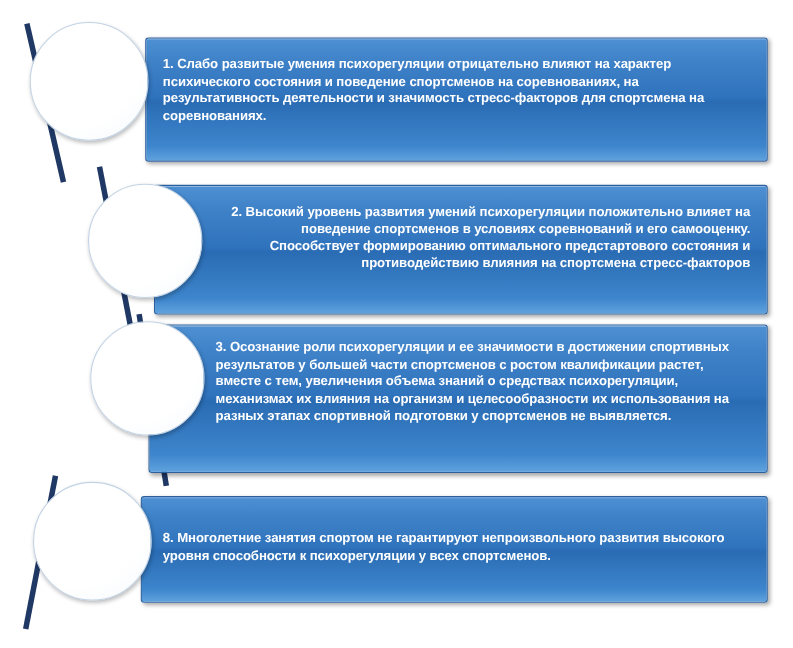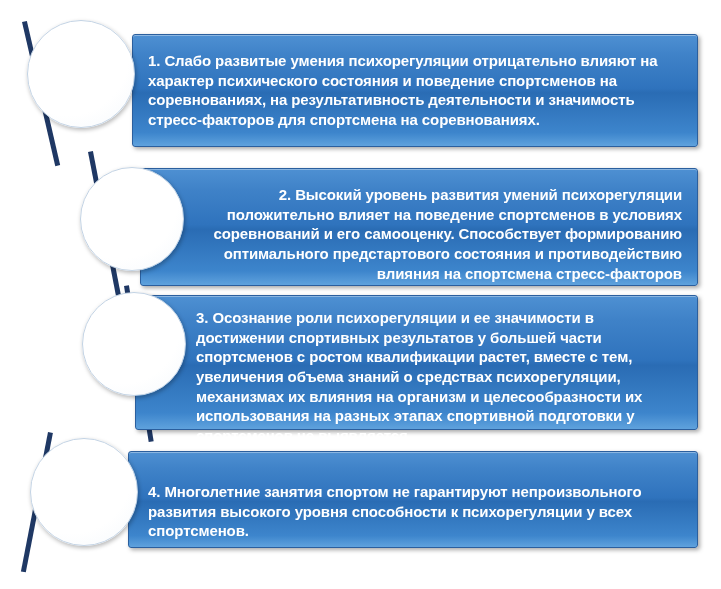--- a/index.html
+++ b/index.html
@@ -36,21 +36,21 @@
         #2a6cb4 52%,
         #3d85cc 88%,
         #5fa2dd 100%);
     border: 1px solid #2b5f9e;
     box-shadow: 2px 2px 4px rgba(0,0,0,0.35), inset 0 1px 0 rgba(255,255,255,0.35);
     box-sizing: border-box;
   }
   .bar-text {
     position: absolute;
     color: #ffffff;
-    font-size: 15px;
+    font-size: 12px;
     line-height: 1.31;
     font-weight: bold;
     letter-spacing: -0.1px;
   }
   .circle {
     position: absolute;
     border-radius: 50%;
     background: radial-gradient(circle at 38% 32%, #ffffff 0%, #ffffff 62%, #f4f8fc 100%);
     border: 1px solid #c3d3e4;
     box-shadow: 1px 2px 4px rgba(0,0,0,0.28);
@@ -80,17 +80,17 @@
   </div>
 
   <div class="item">
     <div class="bar" style="left:135px; top:295px; width:563px; height:135px;"></div>
     <div class="bar-text" style="left:196px; top:308px; width:486px;">3. Осознание роли психорегуляции и ее значимости в достижении спортивных результатов у большей части спортсменов с ростом квалификации растет, вместе с тем, увеличения объема знаний о средствах психорегуляции, механизмах их влияния на организм и целесообразности их использования на разных этапах спортивной подготовки у спортсменов не выявляется.</div>
     <div class="circle" style="left:82px; top:292px; width:104px; height:104px;"></div>
   </div>
 
   <div class="item">
     <div class="bar" style="left:128px; top:451px; width:570px; height:97px;"></div>
-    <div class="bar-text" style="left:148px; top:482px; width:534px;">4. Многолетние занятия спортом не гарантируют непроизвольного развития высокого уровня способности к психорегуляции у всех спортсменов.</div>
+    <div class="bar-text" style="left:148px; top:482px; width:534px;">8. Многолетние занятия спортом не гарантируют непроизвольного развития высокого уровня способности к психорегуляции у всех спортсменов.</div>
     <div class="circle" style="left:30px; top:438px; width:108px; height:108px;"></div>
   </div>
 
 </div>
 
 </body></html>

